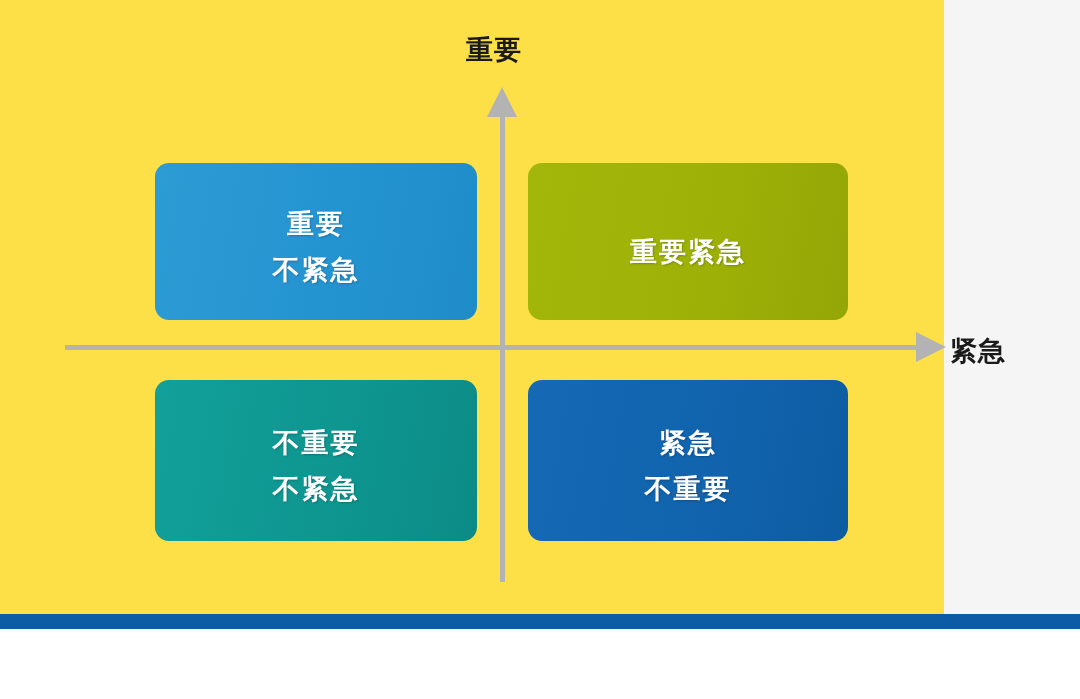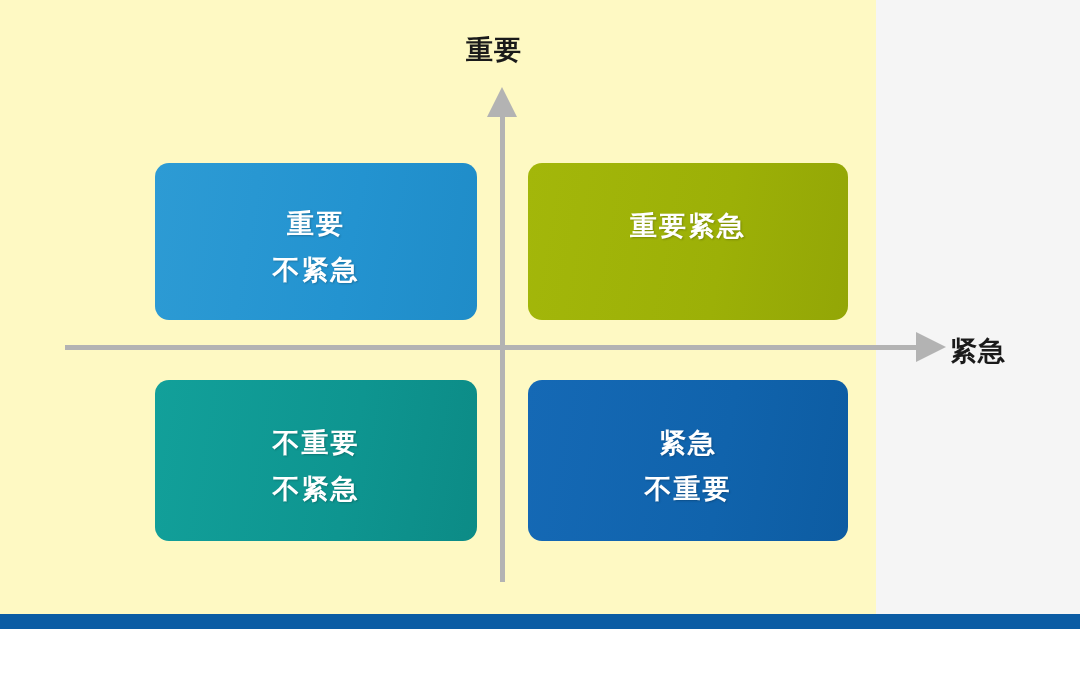--- a/index.html
+++ b/index.html
@@ -12,23 +12,23 @@
     background: #f5f5f5;
     font-family: "Liberation Sans", "DejaVu Sans", sans-serif;
     overflow: hidden;
     position: relative;
   }
 
   #figure-stage {
     position: absolute;
     left: 0;
     top: 0;
-    width: 876px;
+    width: 944px;
     height: 614px;
-    background: #fef9c3;
+    background: #fde047;
     text-decoration: underline;
   }
 
   
   .axis-line {
     position: absolute;
     background: #b3b3b3;
   }
   #axis-horizontal-line {
     left: 65px;
@@ -118,21 +118,21 @@
   #quadrant-important-not-urgent .shade {
     background: #1b74a5;
   }
 
   #quadrant-important-urgent {
     left: 528px;
     top: 163px;
     width: 320px;
     height: 157px;
     background: linear-gradient(100deg, #a3b70a 0%, #9cb007 60%, #93a606 100%);
-    padding-top: 40px;
+    padding-top: 66px;
   }
   #quadrant-important-urgent .shade {
     background: #7d8c05;
   }
 
   #quadrant-not-important-not-urgent {
     left: 155px;
     top: 380px;
     width: 322px;
     height: 161px;

